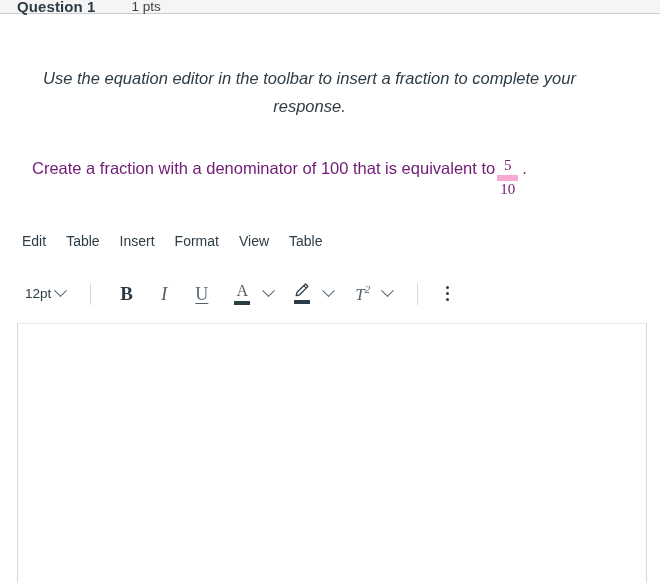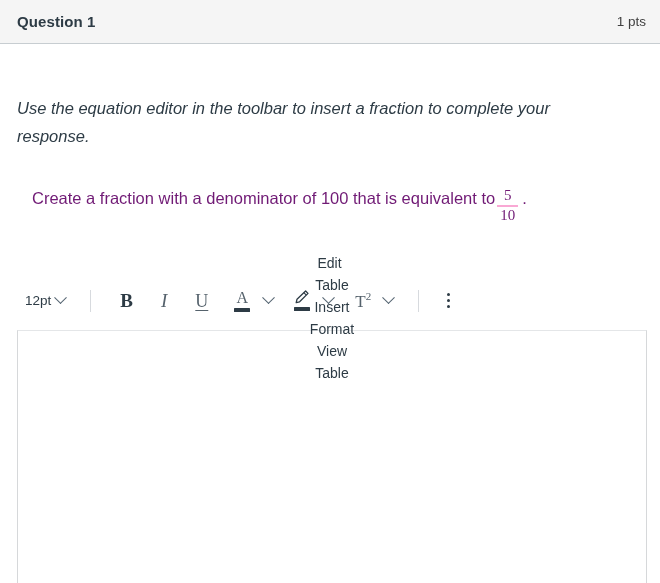--- a/index.html
+++ b/index.html
@@ -9,26 +9,25 @@
     width: 660px;
     height: 583px;
     background: #ffffff;
     font-family: "Liberation Sans", sans-serif;
     -webkit-font-smoothing: antialiased;
   }
 
   
   .question-header {
     position: relative;
-    height: 44px;
+    height: 14px;
     background: #f5f5f5;
     border-bottom: 1px solid #c7cdd1;
     display: flex;
     align-items: center;
-    justify-content: space-between;
     padding: 0 14px 0 17px;
     gap: 36px;
   }
   .question-title {
     font-size: 15px;
     font-weight: bold;
     color: #2d3b45;
     letter-spacing: 0.1px;
   }
   .question-points {
@@ -41,20 +40,21 @@
     padding: 0 17px;
   }
   .prompt-instruction {
     margin: 0;
     padding-top: 50px;
     font-style: italic;
     font-size: 16.5px;
     line-height: 28px;
     color: #2d3b45;
     max-width: 585px;
+    text-align: center;
   }
   .prompt-question {
     margin: 15px;
     padding-top: 21px;
     font-size: 16.5px;
     line-height: 24px;
     color: #701a75;
     display: flex;
     align-items: flex-start;
     white-space: nowrap;
@@ -71,51 +71,50 @@
     line-height: 1.05;
     margin: 0 2px;
     position: relative;
     top: 2px;
   }
   .frac .num {
     padding: 0 3px 1px 3px;
   }
   .frac .den {
     padding: 1px 3px 0 3px;
-    border-top: 2px solid #f9a8d4;
+    border-top: 6px solid #f9a8d4;
   }
   .period { margin-left: 2px; }
 
   
   .editor {
     margin-top: 30px;
     padding: 0 13px 0 17px;
   }
   .menubar {
     display: flex;
     align-items: center;
     height: 30px;
     gap: 0px;
-    flex-direction: column;
   }
   .menu-item {
     font-size: 14px;
     color: #2d3b45;
     padding: 3px 10px;
     border-radius: 3px;
     cursor: pointer;
     white-space: nowrap;
   }
   .menu-item:first-child { padding-left: 5px; }
 
   .toolbar {
     display: flex;
     align-items: center;
     height: 36px;
-    margin-top: 1px;
+    margin-top: 20px;
     padding-left: 2px;
     gap: 8px;
   }
   .tb-btn {
     display: flex;
     align-items: center;
     justify-content: center;
     height: 28px;
     border-radius: 3px;
     cursor: pointer;
@@ -283,21 +282,21 @@
           <path d="M12.6 1.0 L15.0 3.4 L6.6 11.8 L3.2 12.6 L4.0 9.2 Z" fill="none" stroke="#2d3b45" stroke-width="1.3" stroke-linejoin="round"></path>
           <line x1="10.9" y1="2.7" x2="13.3" y2="5.1" stroke="#2d3b45" stroke-width="1.1"></line>
         </svg>
         <span class="colorbar"></span>
       </span>
     </div>
     <div class="tb-btn" style="padding:0 6px 0 2px;">
       <span class="chev"></span>
     </div>
 
-    <div class="tb-btn" style="padding:0 3px 0 8px;">
+    <div class="tb-btn" style="padding:0 3px 0 8px;font-style:italic;">
       <span class="glyph-sup"><span>T</span><sup>2</sup></span>
     </div>
     <div class="tb-btn" style="padding:0 6px 0 2px;">
       <span class="chev"></span>
     </div>
 
     <div class="tb-sep"></div>
 
     <div class="kebab">
       <span></span>

